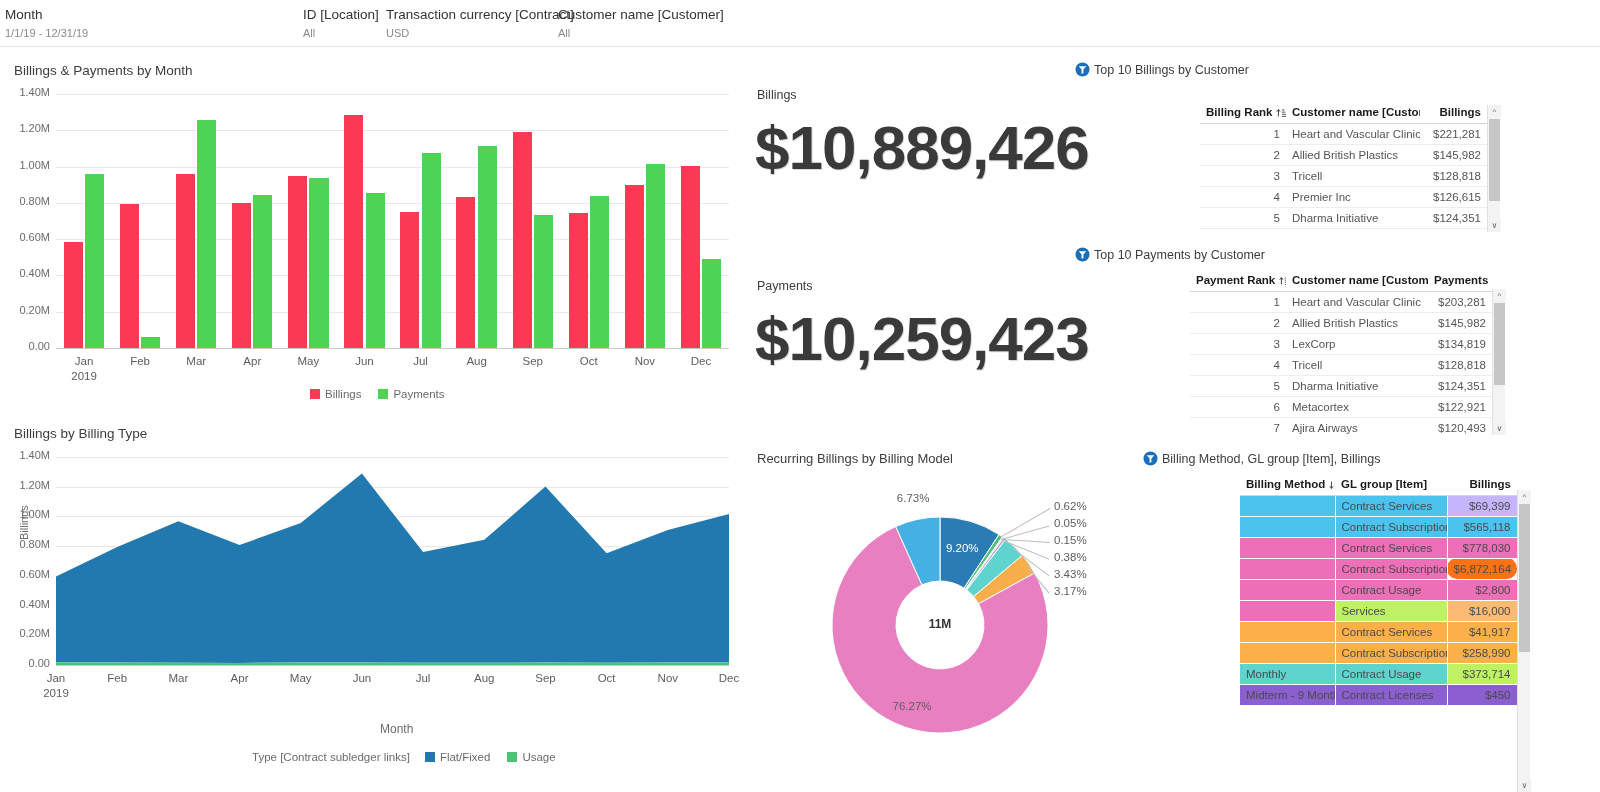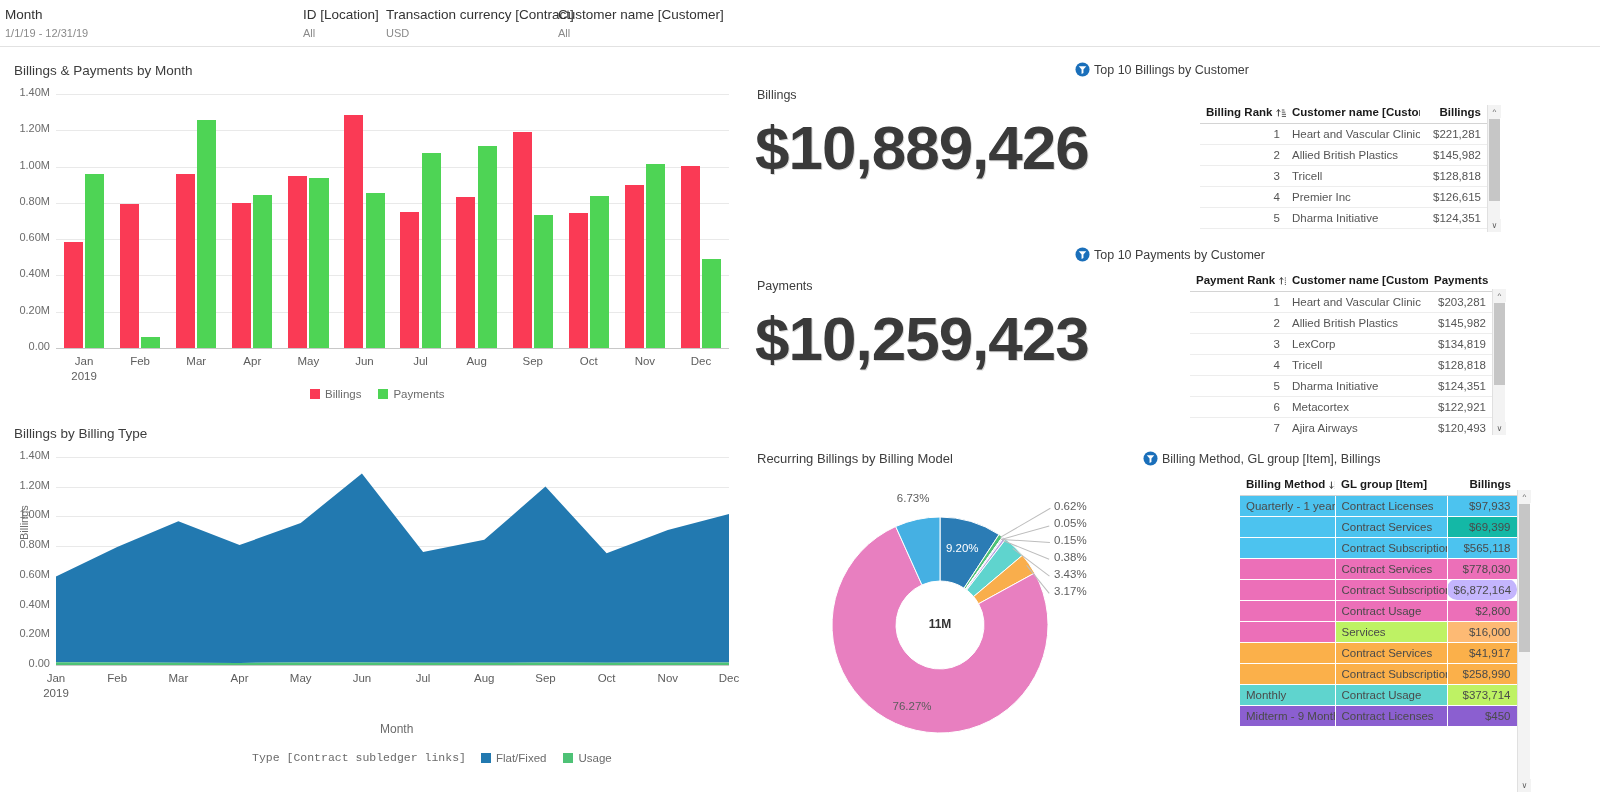--- a/index.html
+++ b/index.html
@@ -316,21 +316,21 @@
     <div class="tick-x" style="left:383.09090909090907px; top:229px; width:80px;">Jul</div>
     <div class="tick-x" style="left:444.27272727272725px; top:229px; width:80px;">Aug</div>
     <div class="tick-x" style="left:505.4545454545455px; top:229px; width:80px;">Sep</div>
     <div class="tick-x" style="left:566.6363636363636px; top:229px; width:80px;">Oct</div>
     <div class="tick-x" style="left:627.8181818181818px; top:229px; width:80px;">Nov</div>
     <div class="tick-x" style="left:689px; top:229px; width:80px;">Dec</div>
   </div>
 <div class="axis-label" style="left:18px; top:540px; transform:rotate(-90deg); transform-origin:0 0;">Billings</div>
 <div class="axis-label" style="left:380px; top:722px; font-size:12px;">Month</div>
 <div class="legend-row" id="areaLegend" style="left:252px; top:751px;">
-  <span style="margin-right:10px;font-family:Liberation Mono, monospace;">Type [Contract subledger links]</span>
+  <span style="margin-right:10px;">Type [Contract subledger links]</span>
 <div class="legend-item">
       <span class="legend-swatch" style="background:#2279b0;"></span>
       <span>Flat/Fixed</span>
     </div>
     <div class="legend-item">
       <span class="legend-swatch" style="background:#4ec276;"></span>
       <span>Usage</span>
     </div>
   </div>
 
@@ -380,43 +380,38 @@
               <line x1="8" x2="13" y1="6" y2="6" stroke="#3a3a3a" stroke-width="1"></line>
               <line x1="8" x2="12" y1="8.5" y2="8.5" stroke="#3a3a3a" stroke-width="1"></line>
               <line x1="8" x2="11" y1="11" y2="11" stroke="#3a3a3a" stroke-width="1"></line>
             </svg></th>
           <th style="width: 112px;"><span>GL group [Item]</span></th>
           <th class="num" style="width: 70px;"><span>Billings</span></th>
         </tr>
       </thead>
       <tbody>
         <tr>
-          <td style="width: 95px; background: rgb(76, 195, 239);">Quarterly - 1 year</td>
-          <td style="width: 112px; background: rgb(76, 195, 239);">Contract Licenses</td>
-          <td class="num" style="width: 70px; background: rgb(76, 195, 239);">$97,933</td>
-        </tr>
-        <tr>
           <td style="width: 95px; background: rgb(76, 195, 239);"></td>
           <td style="width: 112px; background: rgb(76, 195, 239);">Contract Services</td>
-          <td class="num" style="width: 70px; background: #14b8a6;">$69,399</td>
+          <td class="num" style="width: 70px; background: #c4b5fd;">$69,399</td>
         </tr>
         <tr>
           <td style="width: 95px; background: rgb(76, 195, 239);"></td>
           <td style="width: 112px; background: rgb(76, 195, 239);">Contract Subscriptions</td>
           <td class="num" style="width: 70px; background: rgb(76, 195, 239);">$565,118</td>
         </tr>
         <tr>
           <td style="width: 95px; background: rgb(236, 111, 184);"></td>
           <td style="width: 112px; background: rgb(236, 111, 184);">Contract Services</td>
           <td class="num" style="width: 70px; background: rgb(236, 111, 184);">$778,030</td>
         </tr>
         <tr>
           <td style="width: 95px; background: rgb(236, 111, 184);"></td>
           <td style="width: 112px; background: rgb(236, 111, 184);">Contract Subscriptions</td>
-          <td class="num" style="width: 70px; background: #c4b5fd; border-radius: 10px;">$6,872,164</td>
+          <td class="num" style="width: 70px; background: #f97316; border-radius: 10px;">$6,872,164</td>
         </tr>
         <tr>
           <td style="width: 95px; background: rgb(236, 111, 184);"></td>
           <td style="width: 112px; background: rgb(236, 111, 184);">Contract Usage</td>
           <td class="num" style="width: 70px; background: rgb(236, 111, 184);">$2,800</td>
         </tr>
         <tr>
           <td style="width: 95px; background: rgb(236, 111, 184);"></td>
           <td style="width: 112px; background: #bef264;">Services</td>
           <td class="num" style="width: 70px; background: #fdba74;">$16,000</td>

